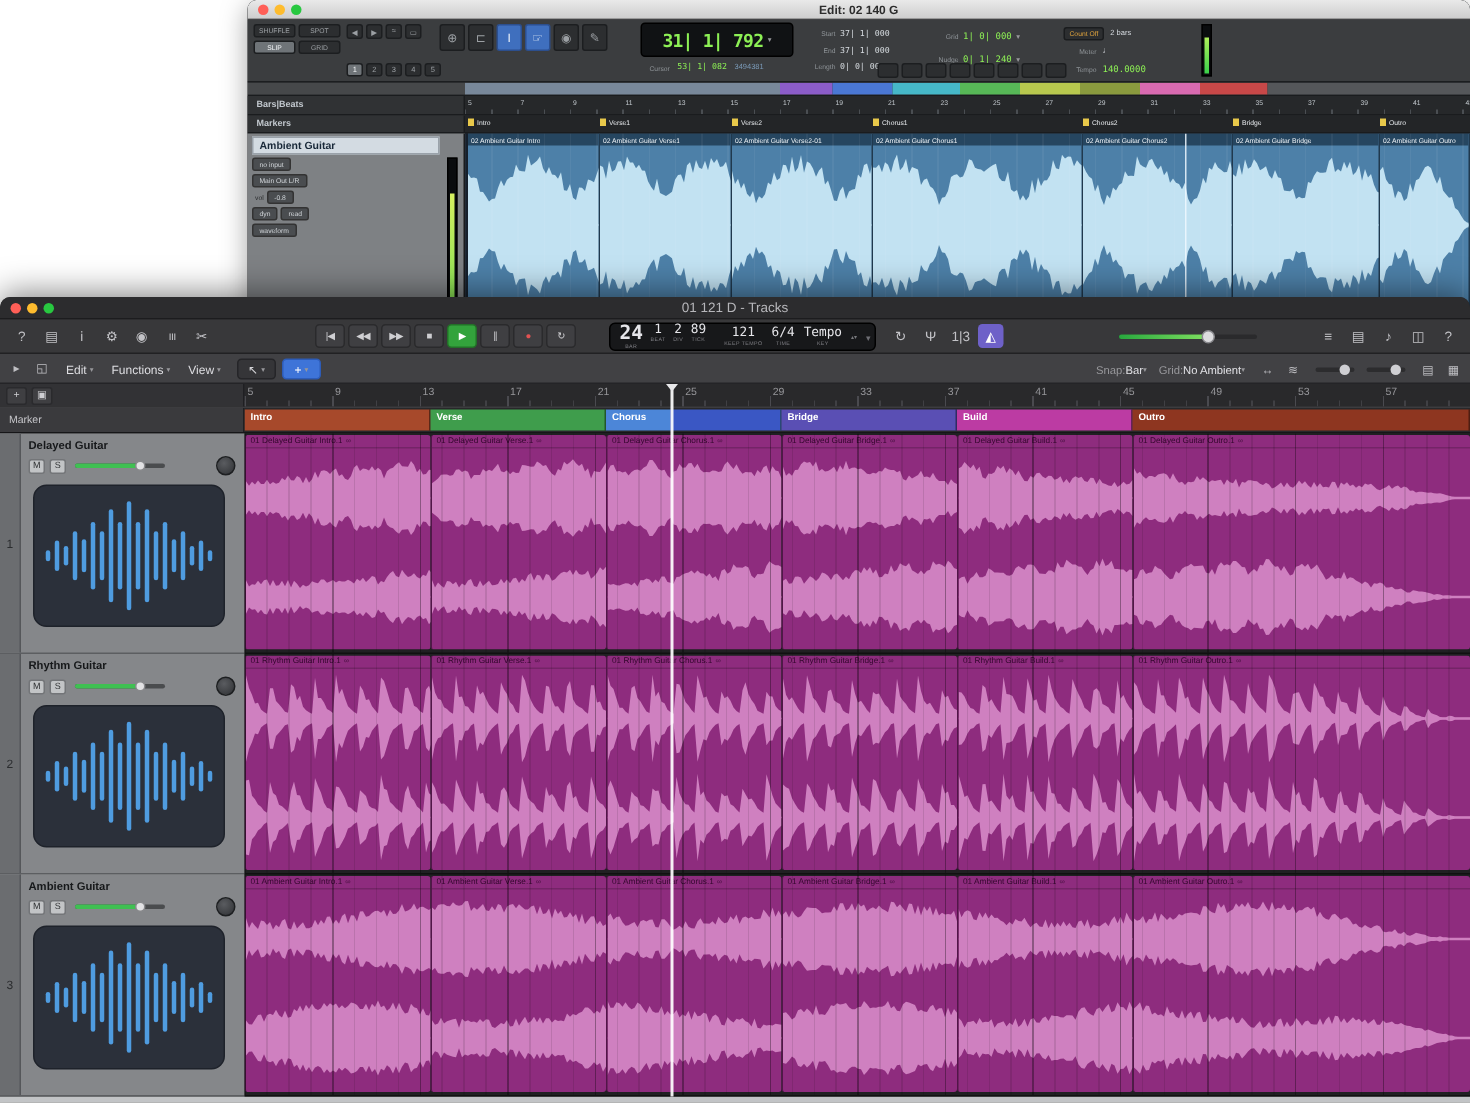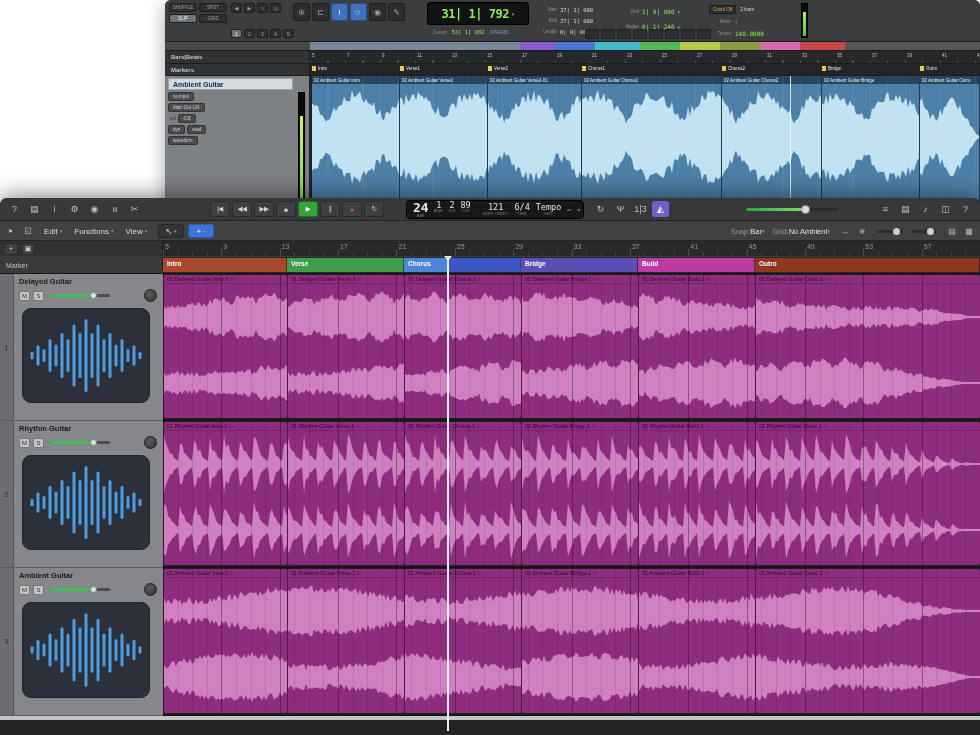--- a/index.html
+++ b/index.html
@@ -147,20 +147,28 @@
 #lg-bottom{height:4px;background:#c2c4c6}
 #lg-playhead{position:absolute;left:447px;top:58px;width:1.5px;height:475px;background:rgba(255,255,255,.92);z-index:6}
 #lg-playhead::before{content:"";position:absolute;top:0;left:-3.5px;border:4px solid transparent;border-top:5px solid #e8e8ea}
 </style>
 </head>
 <body>
 
 <div class="stage">
 
   <section class="pt">
+    <div class="pt-titlebar">
+      <span class="tls">
+        <span class="tl r"></span>
+        <span class="tl y"></span>
+        <span class="tl g"></span>
+      </span>
+      <span>Edit: 02 140 G</span>
+    </div>
 
     <div class="pt-toolbar">
       <div class="ptc" id="pt-modes" style="left:4px;top:3px">
           <button class="ptbtn ptmode">SHUFFLE</button>
           <button class="ptbtn ptmode">SPOT</button>
           <button class="ptbtn ptmode on">SLIP</button>
           <button class="ptbtn ptmode">GRID</button>
         </div>
       <div class="ptc" id="pt-zoomrow" style="left:66px;top:3px;display:flex;gap:2px">
           <button class="ptbtn ptzb">◀</button>
@@ -413,20 +421,28 @@
             <svg width="60" height="104" style="position: absolute; left: 0px; display: block; top: 9px;">
               <path d="M0 52.0 L0 15.7 L2 13.2 L4 21.6 L6 24.7 L8 25.0 L10 34.3 L12 29.3 L14 30.5 L16 36.0 L18 34.1 L20 24.1 L22 30.0 L24 22.2 L26 21.2 L28 17.1 L30 13.5 L32 12.5 L34 14.0 L36 19.9 L38 24.5 L40 19.6 L42 29.0 L44 31.5 L46 33.9 L48 33.4 L50 40.7 L52 42.1 L54 45.6 L56 48.8 L58 50.4 L60 50.5 L60 53.5 L58 53.6 L56 55.2 L54 58.4 L52 61.9 L50 63.3 L48 70.6 L46 70.1 L44 72.5 L42 75.0 L40 84.4 L38 79.5 L36 84.1 L34 90.0 L32 91.5 L30 90.5 L28 86.9 L26 82.8 L24 81.8 L22 74.0 L20 79.9 L18 69.9 L16 68.0 L14 73.5 L12 74.7 L10 69.7 L8 79.0 L6 79.3 L4 82.4 L2 90.8 L0 88.3 Z" fill="#c2e2f2"></path>
               <rect x="0" y="51.5" width="60" height="1" fill="#c2e2f2"></rect>
             </svg>
           </div>
         </div>
     </div>
   </section>
 
   <section class="lg">
+    <div class="lg-titlebar">
+      <span class="tls">
+        <span class="tl r"></span>
+        <span class="tl y"></span>
+        <span class="tl g"></span>
+      </span>
+      <span>01 121 D - Tracks</span>
+    </div>
 
     <div class="lg-toolbar">
       <div class="lgrow" id="lg-left1" style="left:6px">
           <button class="lgicon"><span>?</span></button>
           <button class="lgicon"><span>▤</span></button>
           <button class="lgicon"><span>ℹ</span></button>
           <button class="lgicon"><span>⚙</span></button>
         </div>
       <div class="lgrow" id="lg-left2" style="left:86px">
           <button class="lgicon"><span>◉</span></button>

